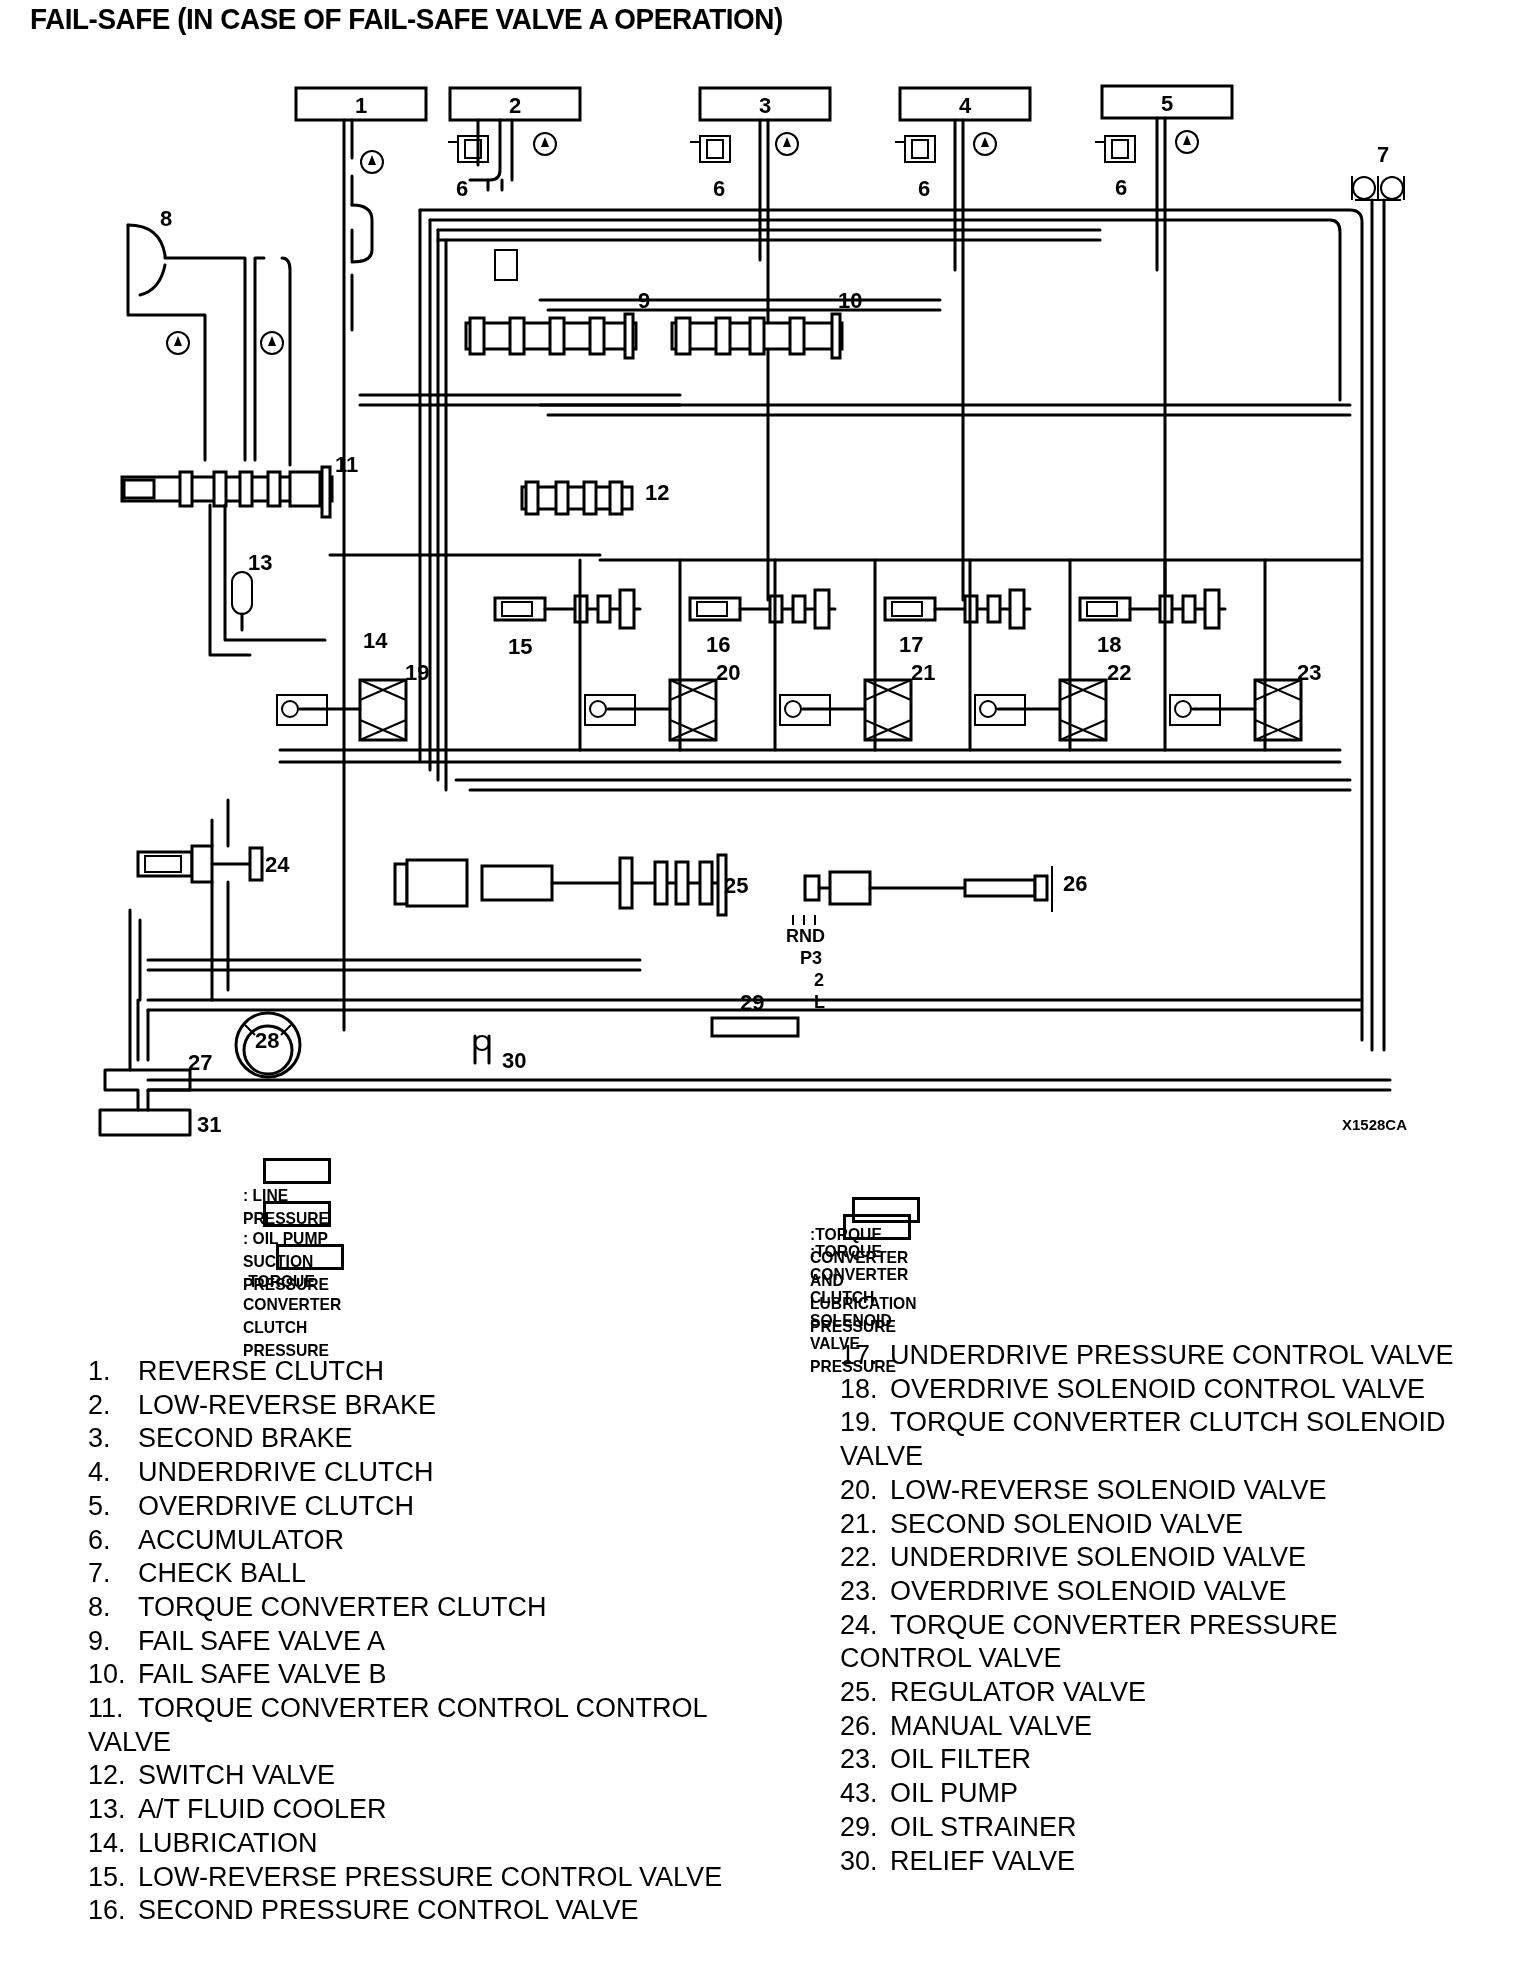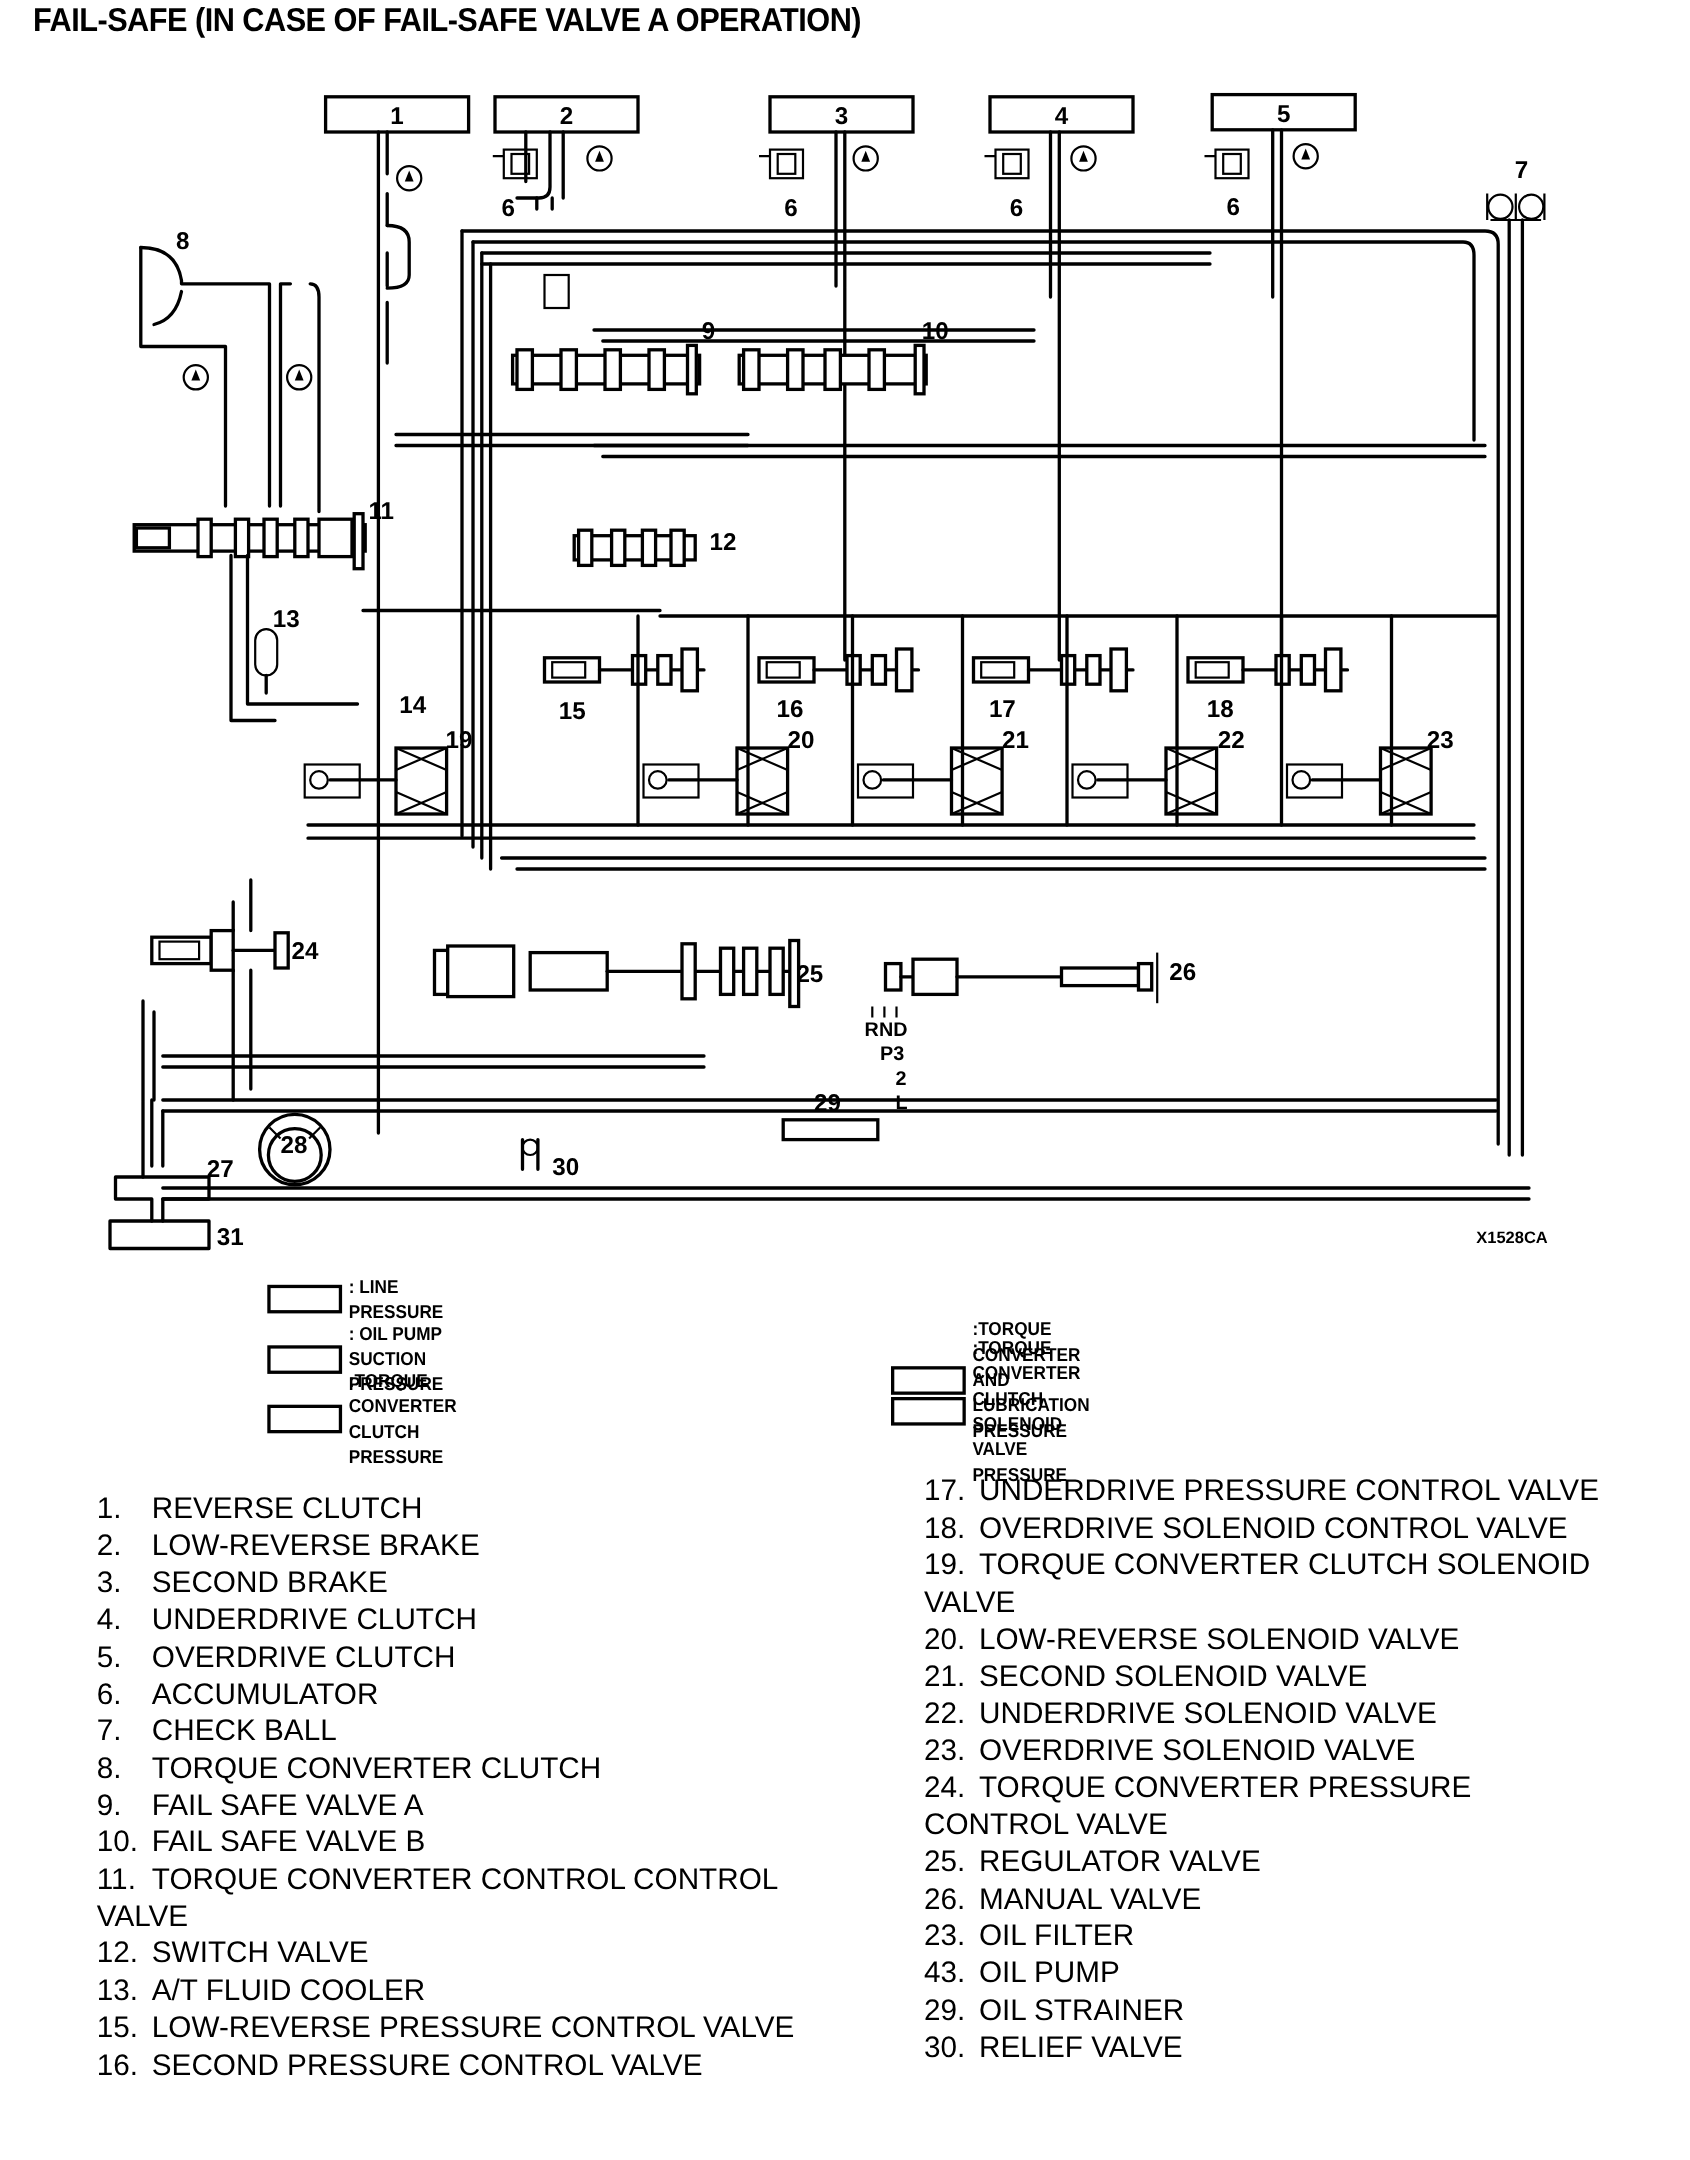--- a/index.html
+++ b/index.html
@@ -8,21 +8,21 @@
     .title { position: absolute; left: 30px; top: 2px; font-size: 30px; font-weight: bold;
              letter-spacing: -0.5px; transform: scaleX(0.93); transform-origin: left top; white-space: nowrap; }
     svg.diagram { position: absolute; left: 0; top: 0; }
     .p { fill: none; stroke: #000; stroke-width: 3; stroke-linejoin: round; stroke-linecap: round; }
     .thin { fill: none; stroke: #000; stroke-width: 2; }
     .box { fill: #fff; stroke: #000; stroke-width: 3; }
     .lbl { font-family: "Liberation Sans", sans-serif; font-weight: bold; font-size: 22px; fill: #000; }
     .lbl-sm { font-family: "Liberation Sans", sans-serif; font-weight: bold; font-size: 18px; fill: #000; }
     .code { font-family: "Liberation Sans", sans-serif; font-weight: bold; font-size: 15px; fill: #000; }
     .legend { position: absolute; font-size: 17px; font-weight: bold; line-height: 23px; }
-    .legend-item { position: absolute; display: flex; align-items: center; }
+    .legend-item { position: absolute; display: flex; align-items: flex-end; flex-direction: column; }
     .swatch { width: 68px; height: 26px; border: 3px solid #000; box-sizing: border-box; flex: none; margin-right: 6px; }
     .legend-text { white-space: pre-line; transform: scaleX(0.92); transform-origin: left top; }
     .parts { position: absolute; font-size: 27px; line-height: 33.7px; }
     .part { display: flex; }
     .part .num { width: 50px; flex: none; }
     .part .name { white-space: nowrap; }
   </style>
 </head>
 <body>
 
@@ -404,20 +404,24 @@
     <div class="part cont">VALVE</div>
     <div class="part">
       <span class="num">12.</span>
       <span class="name">SWITCH VALVE</span>
     </div>
     <div class="part">
       <span class="num">13.</span>
       <span class="name">A/T FLUID COOLER</span>
     </div>
     <div class="part">
+      <span class="num">14.</span>
+      <span class="name">LUBRICATION</span>
+    </div>
+    <div class="part">
       <span class="num">15.</span>
       <span class="name">LOW-REVERSE PRESSURE CONTROL VALVE</span>
     </div>
     <div class="part">
       <span class="num">16.</span>
       <span class="name">SECOND PRESSURE CONTROL VALVE</span>
     </div>
   </div>
 <div class="parts" id="parts-right" style="left:840px; top:1339px;">
     <div class="part">

